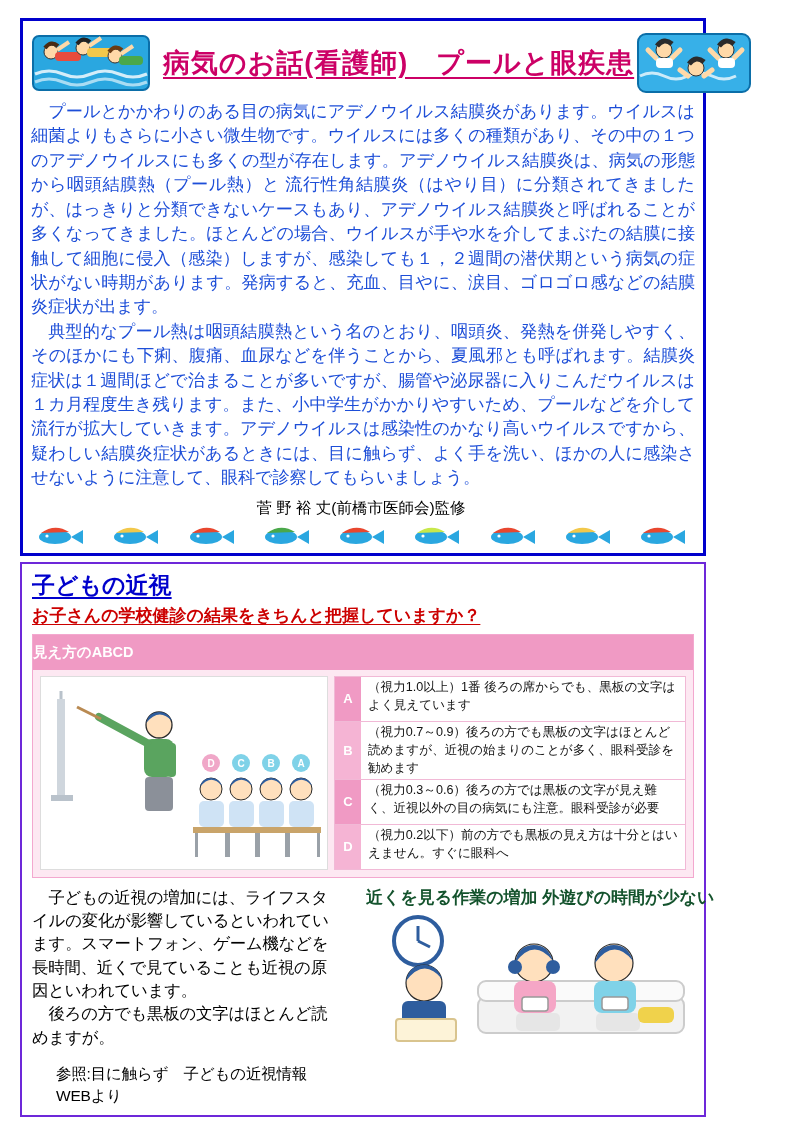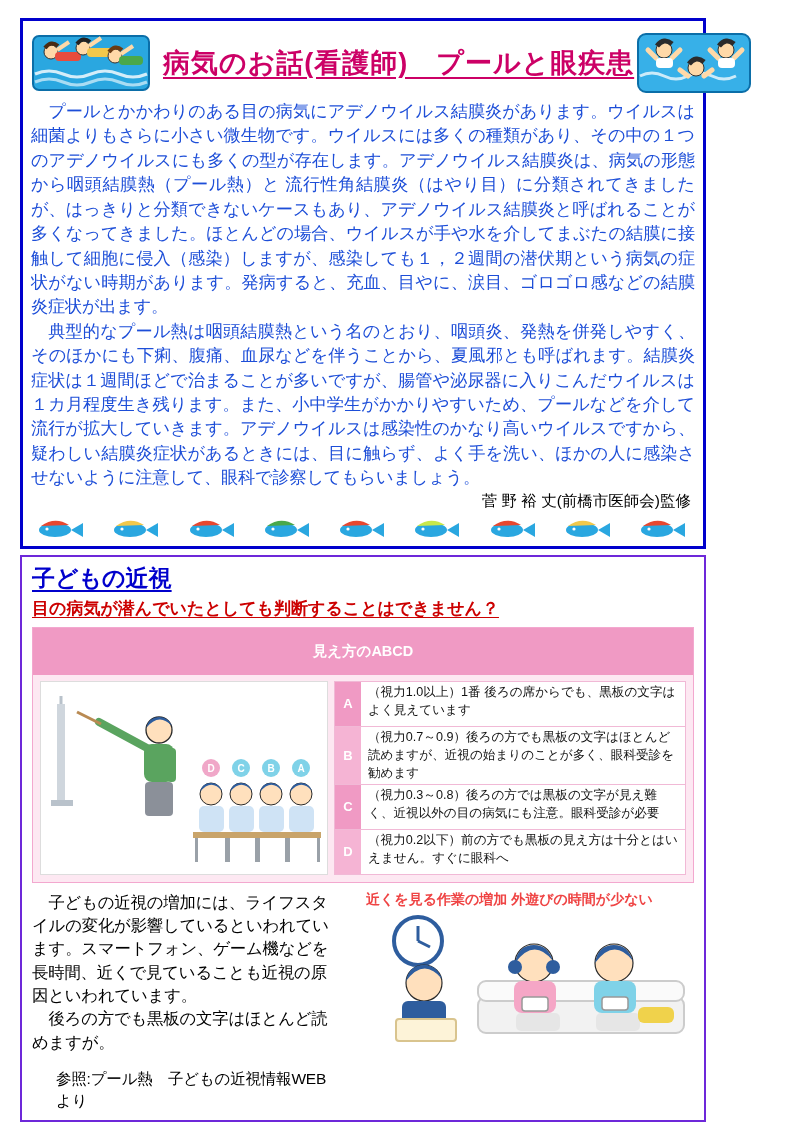--- a/index.html
+++ b/index.html
@@ -65,23 +65,23 @@
     line-height: 1.42;
     color: #1d4ed8;
     text-align: justify;
     letter-spacing: -0.2px;
   }
   .body-text p {
     margin: 0;
     text-indent: 1em;
   }
   .sig {
-    text-align: right;
+    text-align: center;
     font-size: 15.5px;
-    margin-top: 1px;
+    margin-top: 8px;
     padding-right: 4px;
   }
 
   .fish-row {
     display: flex;
     justify-content: space-between;
     align-items: center;
     margin-top: 4px;
     padding: 0 2px;
     height: 26px;
@@ -119,26 +119,26 @@
   .myopia-para p { margin: 0; text-indent: 1em; }
 
   
   .abcd-panel {
     margin-top: 7px;
     border: 1px solid #f3a8cf;
     background: #fde8f2;
     box-sizing: border-box;
   }
   .abcd-header {
-    text-align: center;
+    text-align: left;
     font-size: 14.5px;
     font-weight: bold;
     color: #ffffff;
     background: #f09ac4;
-    padding: 14px 0;
+    padding: 8px 0;
   }
   .abcd-body {
     display: flex;
     padding: 6px 7px 7px 7px;
   }
   .abcd-illus {
     width: 286px;
     flex: 0 0 286px;
     background: #ffffff;
     border: 1px solid #ddd;
@@ -197,23 +197,23 @@
     margin-top: 14px;
     font-size: 15.5px;
     padding-left: 24px;
   }
   .bottom-right {
     width: 328px;
     flex: 0 0 328px;
     position: relative;
   }
   .illus-caption {
-    font-size: 14px;
+    font-size: 17px;
     font-weight: bold;
-    color: #ef4444;
+    color: #14532d;
     white-space: nowrap;
     margin-bottom: 2px;
   }
   .illus-box {
     position: relative;
     height: 132px;
     overflow: hidden;
   }
   svg { display: block; }
 </style>
@@ -359,21 +359,21 @@
             <path d="M8 9 q14 -10 28 -1" fill="#e8472f"></path>
             <circle cx="14" cy="12" r="1.6" fill="#fff"></circle>
           </svg>
       </span>
     </div>
   </div>
 
   <div class="section-pink">
 
     <div class="myopia-title">子どもの近視</div>
-    <div class="myopia-sub">目の病気が潜んでいたとしても判断することはできません？</div>
+    <div class="myopia-sub">お子さんの学校健診の結果をきちんと把握していますか？</div>
 
 
     <div class="abcd-panel">
       <div class="abcd-header">見え方のABCD</div>
       <div class="abcd-body">
 
         <div class="abcd-illus">
           <svg width="286" height="192" viewBox="0 0 286 192">
             <rect x="0" y="0" width="286" height="192" fill="#ffffff"></rect>
 
@@ -447,35 +447,35 @@
           <div class="abcd-row">
             <div class="abcd-grade">A</div>
             <div class="abcd-desc">（視力1.0以上）1番 後ろの席からでも、黒板の文字はよく見えています</div>
           </div>
           <div class="abcd-row alt">
             <div class="abcd-grade">B</div>
             <div class="abcd-desc">（視力0.7～0.9）後ろの方でも黒板の文字はほとんど読めますが、近視の始まりのことが多く、眼科受診を勧めます</div>
           </div>
           <div class="abcd-row">
             <div class="abcd-grade">C</div>
-            <div class="abcd-desc">（視力0.3～0.8）後ろの方では黒板の文字が見え難く、近視以外の目の病気にも注意。眼科受診が必要</div>
+            <div class="abcd-desc">（視力0.3～0.6）後ろの方では黒板の文字が見え難く、近視以外の目の病気にも注意。眼科受診が必要</div>
           </div>
           <div class="abcd-row alt">
             <div class="abcd-grade">D</div>
             <div class="abcd-desc">（視力0.2以下）前の方でも黒板の見え方は十分とはいえません。すぐに眼科へ</div>
           </div>
         </div>
       </div>
     </div>
 
     <div class="bottom-split">
       <div class="bottom-left">
         <p>子どもの近視の増加には、ライフスタイルの変化が影響しているといわれています。スマートフォン、ゲーム機などを長時間、近くで見ていることも近視の原因といわれています。</p>
         <p>後ろの方でも黒板の文字はほとんど読めますが。</p>
-        <div class="ref-line">参照:プール熱　子どもの近視情報WEBより</div>
+        <div class="ref-line">参照:目に触らず　子どもの近視情報WEBより</div>
       </div>
 
       <div class="bottom-right">
         <div class="illus-caption">近くを見る作業の増加 外遊びの時間が少ない</div>
         <div class="illus-box">
           <svg width="328" height="132" viewBox="0 0 328 132">
 
             <circle cx="52" cy="30" r="24" fill="#ffffff" stroke="#2e5d9e" stroke-width="4"></circle>
             <line x1="52" y1="30" x2="52" y2="15" stroke="#2e5d9e" stroke-width="3"></line>
             <line x1="52" y1="30" x2="64" y2="36" stroke="#2e5d9e" stroke-width="3"></line>

